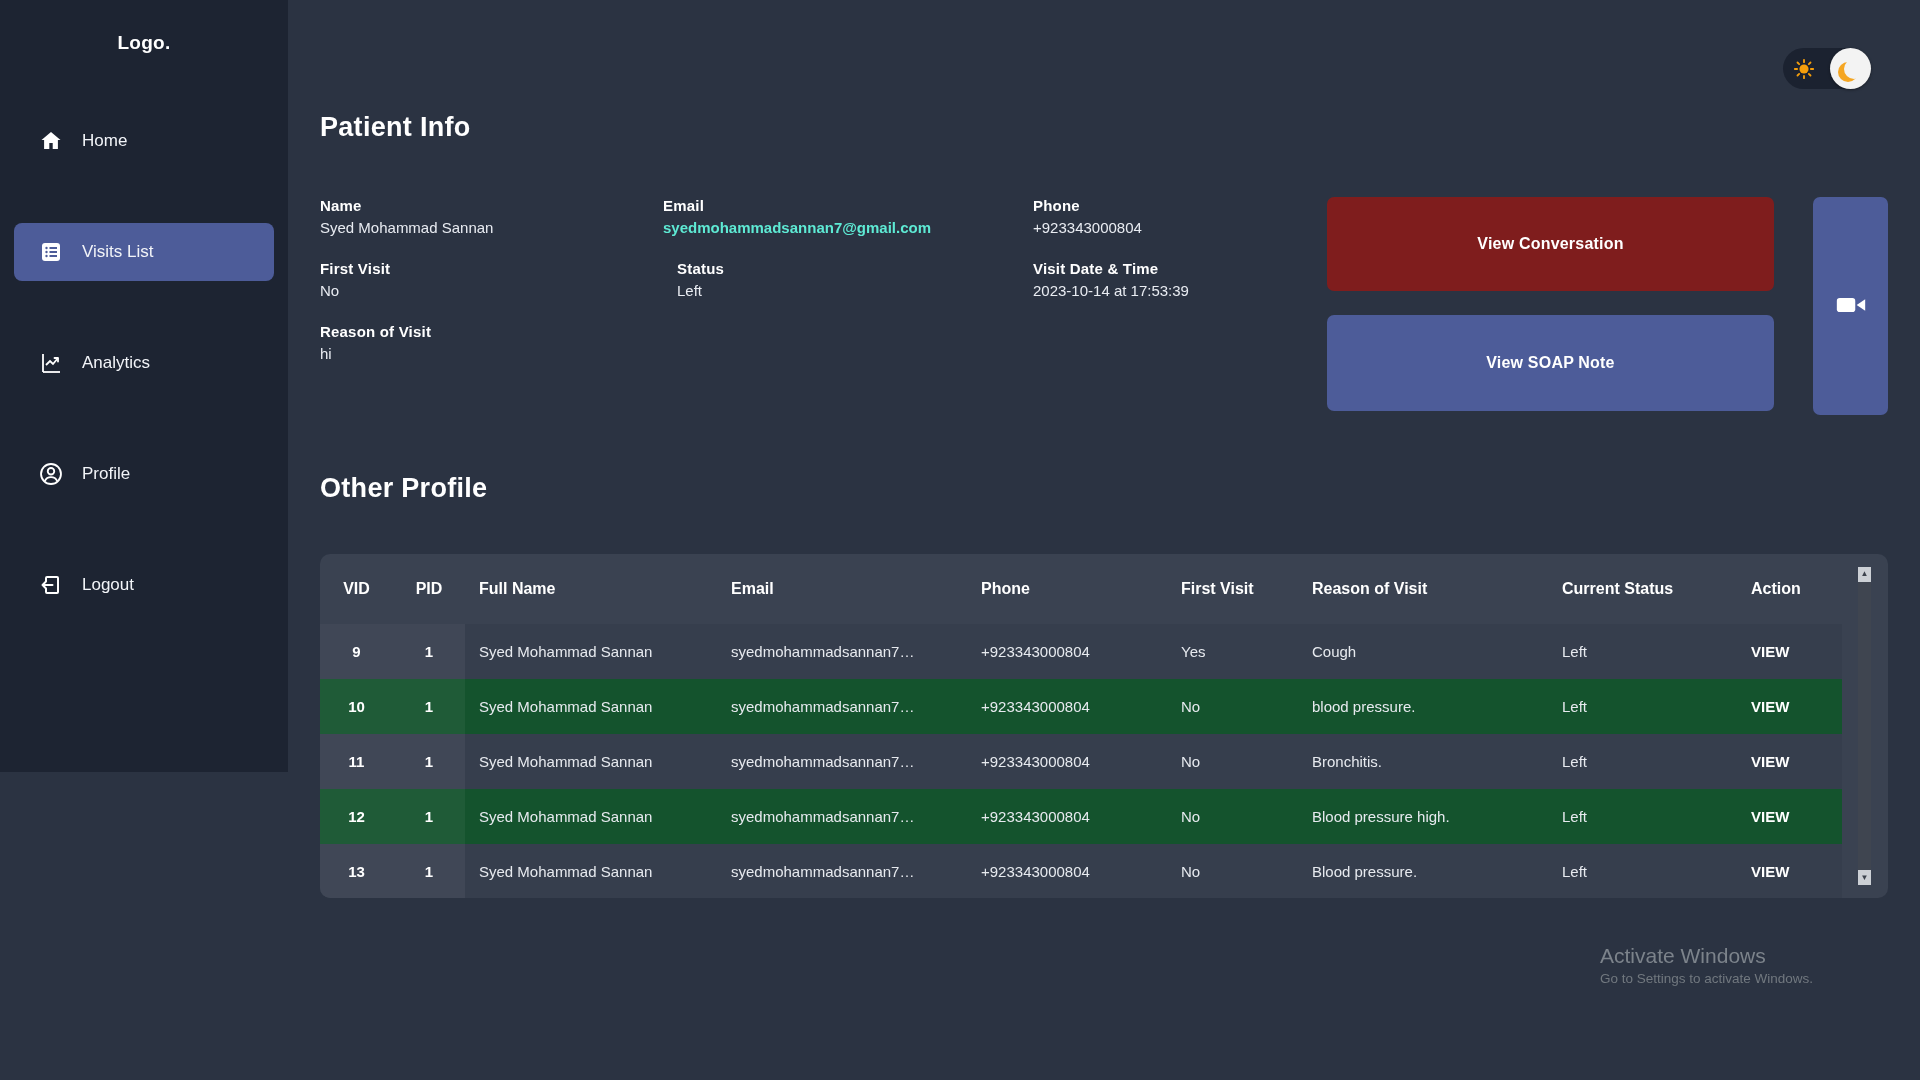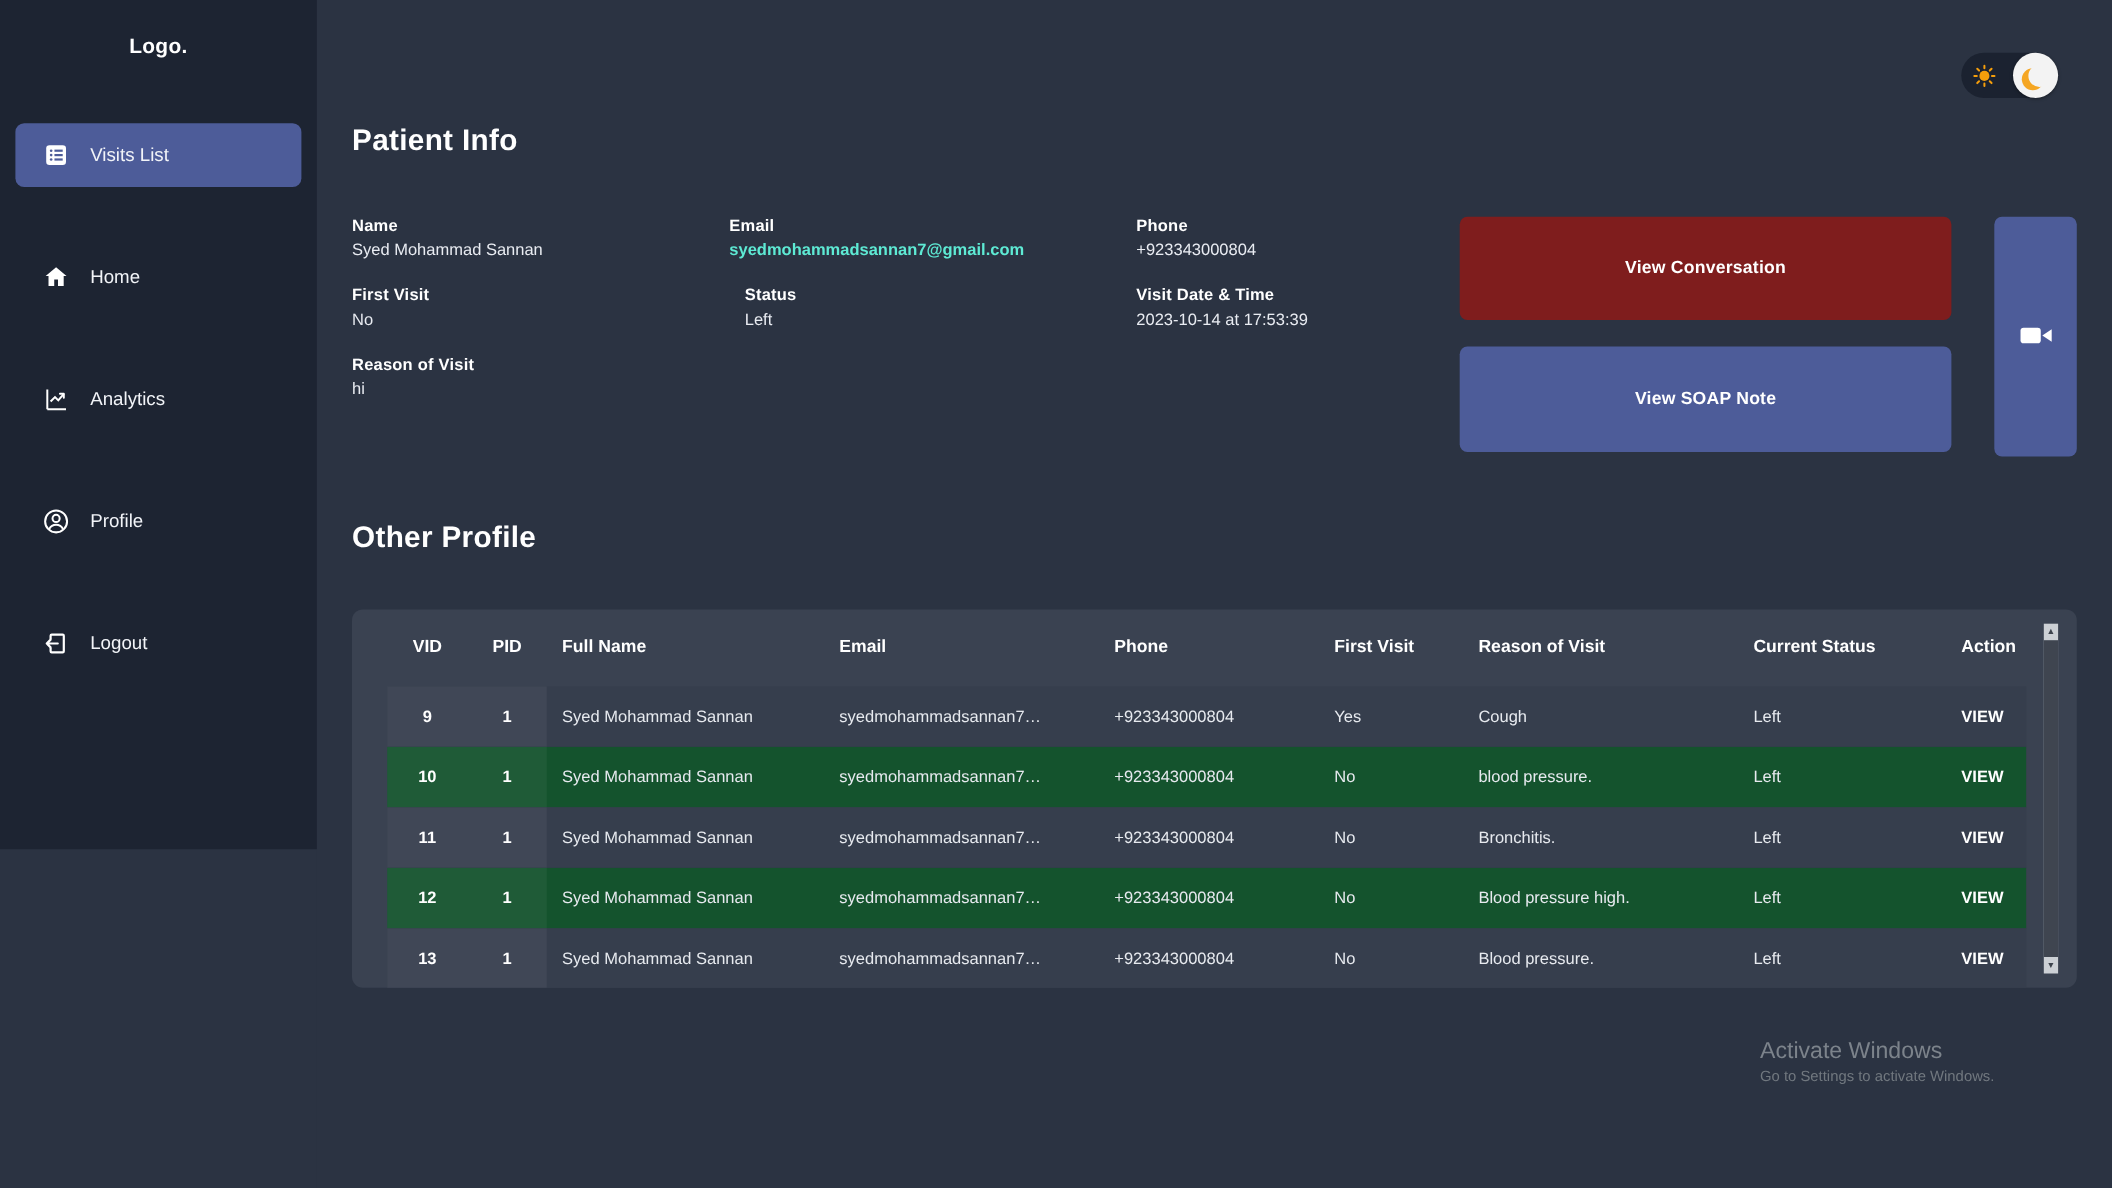--- a/index.html
+++ b/index.html
@@ -38,21 +38,21 @@
   .btn-col { width:447px; display:flex; flex-direction:column; gap:24px; margin-left:14px; }
   .btn { border:none; border-radius:7px; color:#fff; font-family:inherit; font-size:16px; font-weight:bold; cursor:pointer; letter-spacing:.2px; }
   .btn-conv { height:94px; background:#7f1d1d; }
   .btn-soap { height:96px; background:#4d5c99; }
   .video-btn { width:75px; height:218px; margin-left:39px; background:#4d5c99; border:none; border-radius:7px; display:flex; align-items:center; justify-content:center; cursor:pointer; }
 
   .h2 { font-size:27px; font-weight:bold; margin:58px 0 0 32px; letter-spacing:.3px; }
 
   
   .table-card { position:relative; margin:50px 32px 0 32px; height:344px; background:#3a4251; border-radius:10px; overflow:hidden; }
-  .t-grid { display:grid; grid-template-columns:73px 72px 252px 250px 200px 131px 250px 189px 1fr; align-items:center; margin-right:46px;margin-left:32px; }
+  .t-grid { display:grid; grid-template-columns:73px 72px 252px 250px 200px 131px 250px 189px 1fr; align-items:center; margin-right:46px; }
   .t-header { height:70px; }
   .t-header .th { font-size:16px; font-weight:bold; color:#fff; }
   .th.c, .td.c { text-align:center; }
   .th.pl, .td.pl { padding-left:14px; }
   .t-row { position:relative; height:55px; }
   .t-row::before { content:''; position:absolute; left:0; top:0; bottom:0; width:145px; background:rgba(255,255,255,.05); }
   .t-row.odd { background:#363e4d; }
   .t-row.even { background:#14532d; }
   .td { position:relative; font-size:15px; color:#e7eaef; }
   .td.b { font-weight:bold; color:#fff; }
@@ -70,42 +70,42 @@
   .wm1 { font-size:21px; color:#7c838b; }
   .wm2 { font-size:13.5px; color:#71787f; margin-top:3px; }
 </style>
 </head>
 <body>
 
 <aside class="sidebar">
   <div class="logo">Logo.</div>
   <nav class="nav">
 
+    <div class="nav-item">
+      <span class="ic">
+        <svg width="24" height="24" viewBox="0 0 24 24" fill="#fff">
+            <path d="M12 3 2.5 11h2.6v9h5.2v-6h3.4v6h5.2v-9h2.6z"></path>
+          </svg>
+      </span>
+      <span class="lbl">Home</span>
+    </div>
+
     <div class="nav-item active">
       <span class="ic">
         <svg width="24" height="24" viewBox="0 0 24 24">
             <rect x="3" y="3" width="18" height="18" rx="3" fill="#fff"></rect>
             <circle cx="7.5" cy="8" r="1.2" fill="#4d5c99"></circle>
             <circle cx="7.5" cy="12" r="1.2" fill="#4d5c99"></circle>
             <circle cx="7.5" cy="16" r="1.2" fill="#4d5c99"></circle>
             <rect x="10.5" y="7" width="7.5" height="2" fill="#4d5c99"></rect>
             <rect x="10.5" y="11" width="7.5" height="2" fill="#4d5c99"></rect>
             <rect x="10.5" y="15" width="7.5" height="2" fill="#4d5c99"></rect>
           </svg>
       </span>
       <span class="lbl">Visits List</span>
-    </div>
-
-    <div class="nav-item">
-      <span class="ic">
-        <svg width="24" height="24" viewBox="0 0 24 24" fill="#fff">
-            <path d="M12 3 2.5 11h2.6v9h5.2v-6h3.4v6h5.2v-9h2.6z"></path>
-          </svg>
-      </span>
-      <span class="lbl">Home</span>
     </div>
 
     <div class="nav-item">
       <span class="ic">
         <svg width="24" height="24" viewBox="0 0 24 24" fill="none" stroke="#fff" stroke-width="1.8">
             <path d="M4 3v18"></path>
             <path d="M4 21h17"></path>
             <path d="M7 14l4-4 3 3 5-6"></path>
             <path d="M19 7h-3.5M19 7v3.5" stroke-linecap="round"></path>
           </svg>

